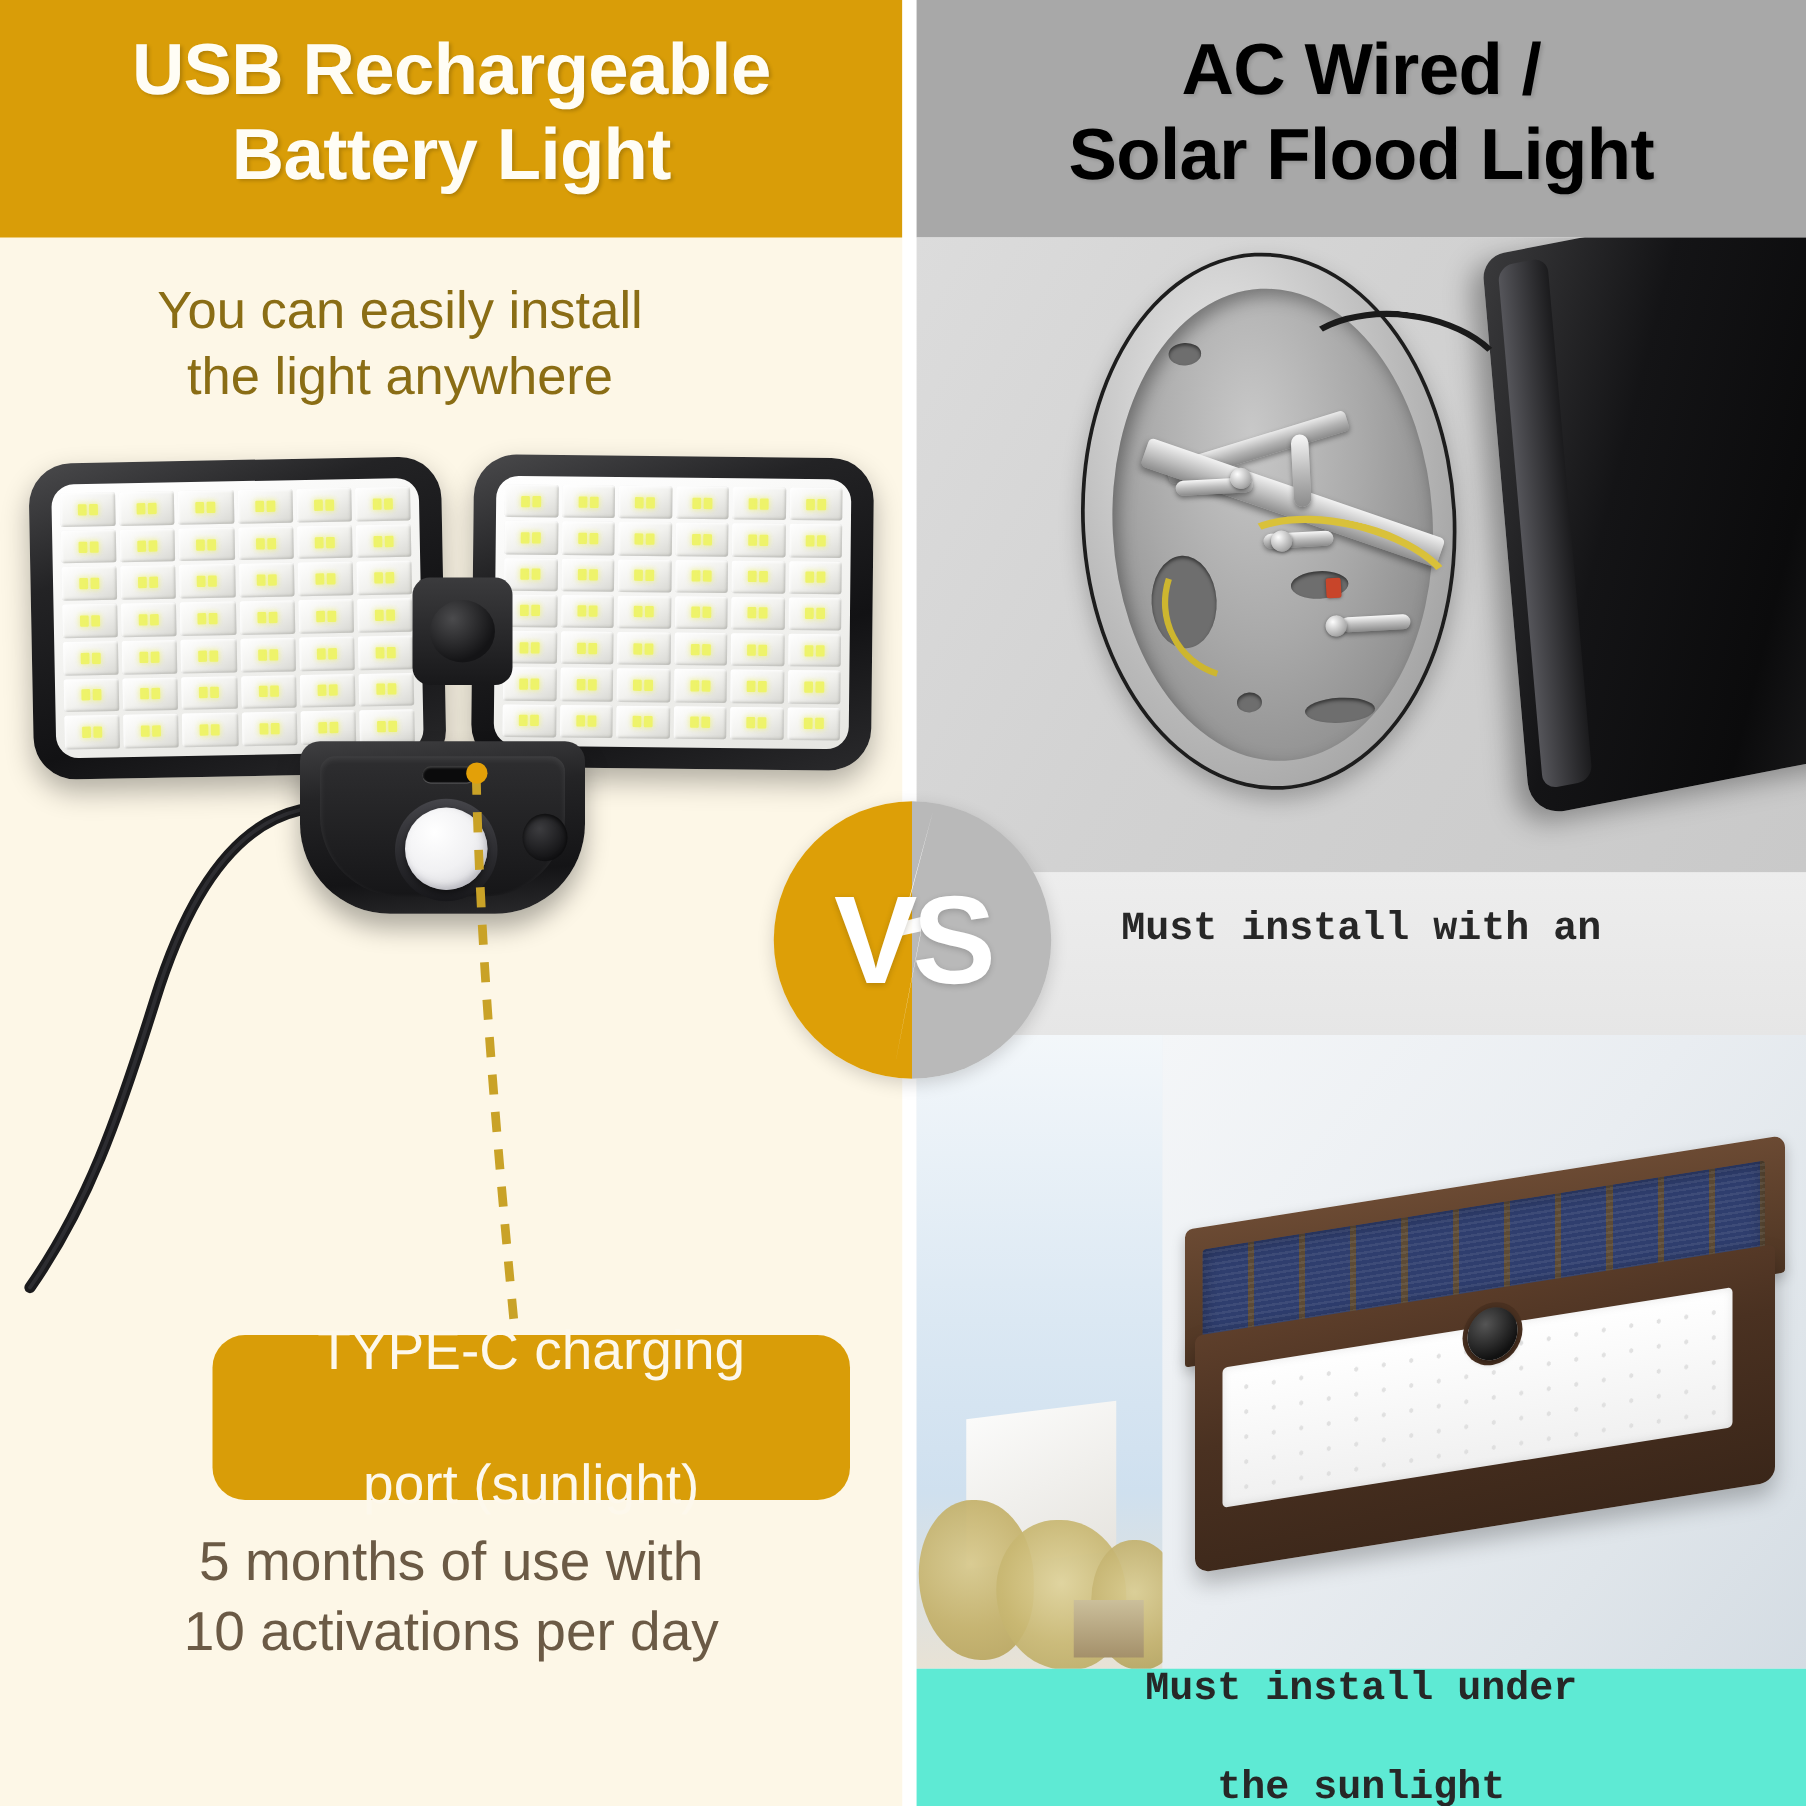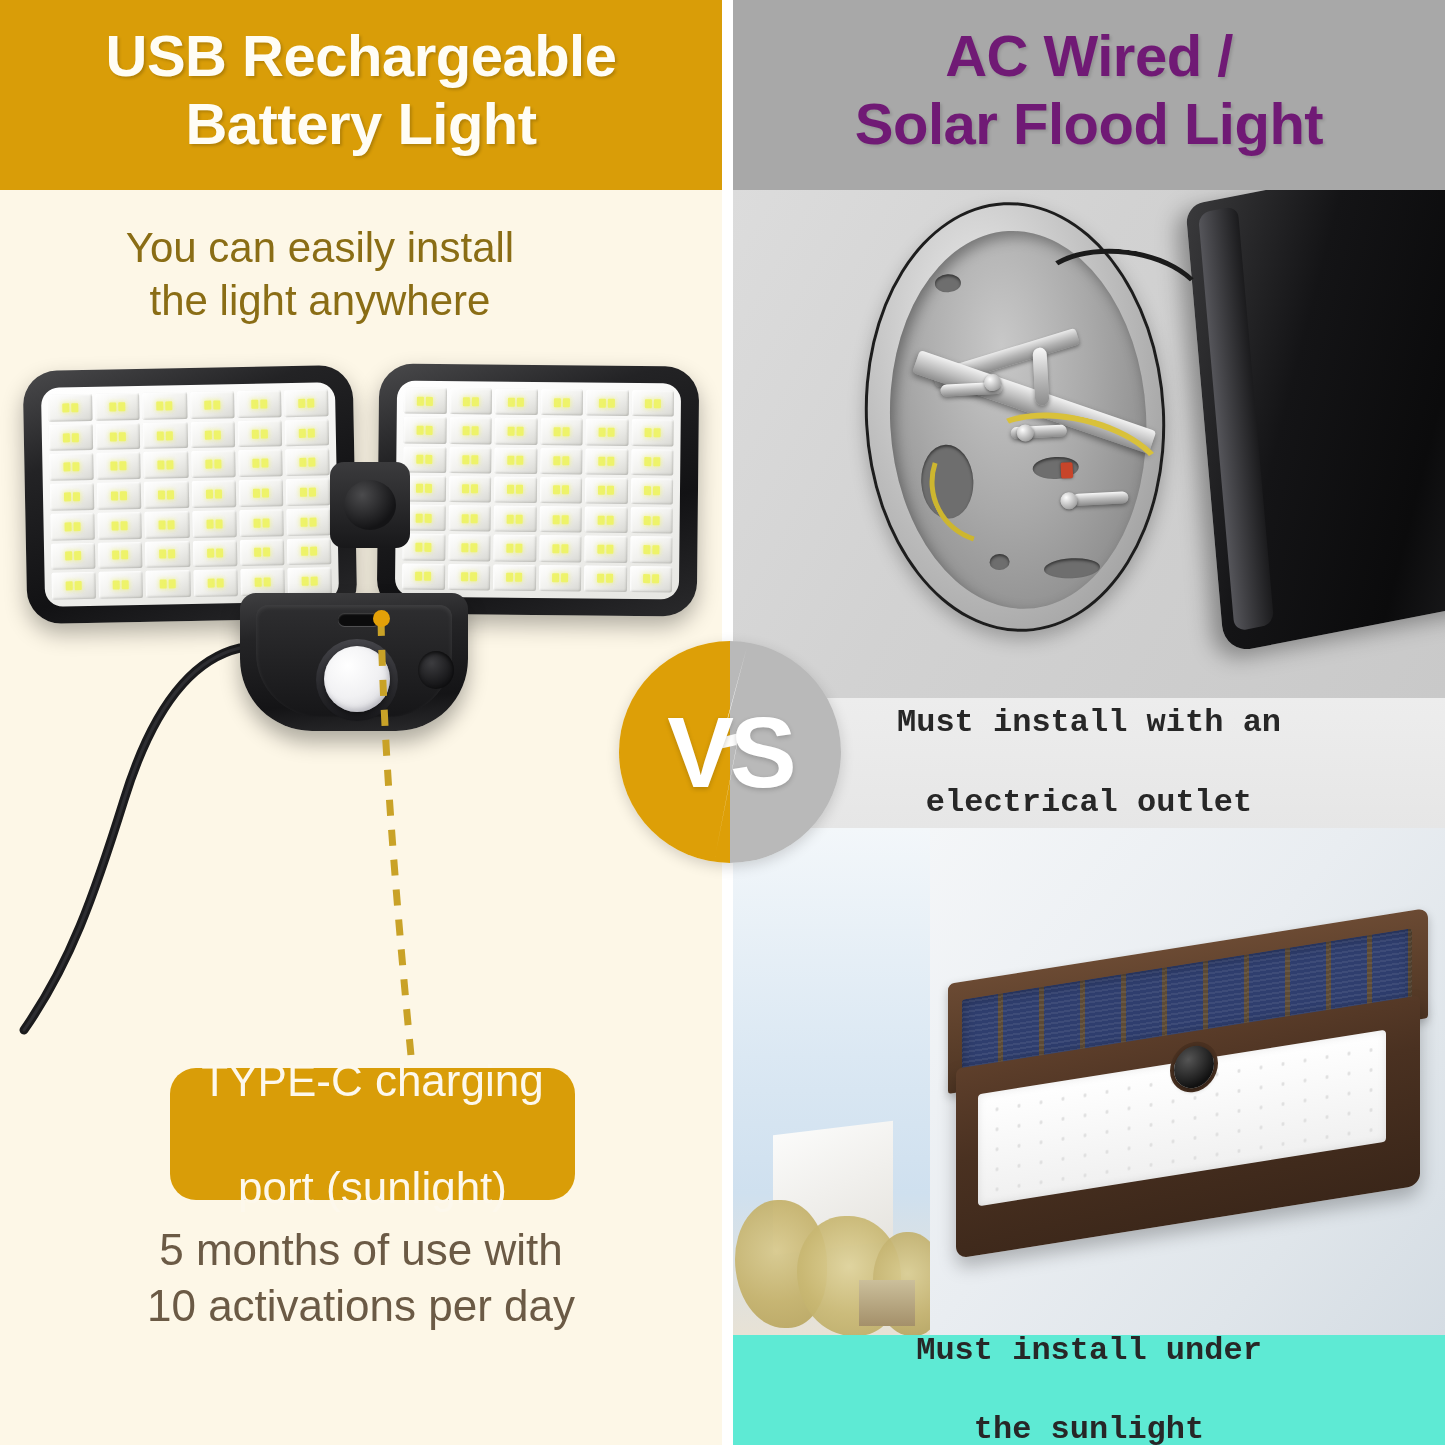--- a/index.html
+++ b/index.html
@@ -119,21 +119,21 @@
   }
 
   .cable-svg { position:absolute; left:0; top:0; width:722px; height:1445px; pointer-events:none; z-index:1; }
   .leader-svg { position:absolute; left:0; top:0; width:722px; height:1445px; pointer-events:none; z-index:4; }
   .dot-marker {
     position:absolute; left:373px; top:610px; width:17px; height:17px;
     border-radius:50%; background:#e3a008; z-index:5;
   }
 
   .typec-badge {
-    position:absolute; left:170px; top:1068px; width:405px; height:132px;
+    position:absolute; left:170px; top:1068px; width:510px; height:132px;
     background:#d99d08; border-radius:26px;
     display:flex; align-items:center; justify-content:center;
     z-index:6;
   }
   .typec-badge span {
     display:block; text-align:center; color:#fdf8ec;
     font-size:44px; line-height:1.22;
   }
   .left-foot {
     position:absolute; left:61px; top:1222px; width:600px;
@@ -145,21 +145,21 @@
     position:absolute; left:733px; top:0; width:712px; height:1445px;
     background:#ffffff; overflow:hidden;
   }
   .right-header {
     position:absolute; left:0; top:0; width:712px; height:190px;
     background:#a8a8a8;
   }
   .right-header .htxt {
     position:absolute; left:0; top:22px; width:712px;
     text-align:center;
-    font-size:58px; font-weight:bold; color:#701a75;
+    font-size:58px; font-weight:bold; color:#000000;
     line-height:1.18; letter-spacing:-0.5px;
     text-shadow:2px 2px 3px rgba(0,0,0,0.12);
   }
 
   
   .photo-top {
     position:absolute; left:0; top:190px; width:712px; height:508px;
     background:linear-gradient(120deg,#dcdcdc 0%,#d2d2d2 40%,#c9c9c9 100%);
     overflow:hidden;
   }
@@ -792,21 +792,20 @@
             <div class="wire-black"></div>
             <div class="wire-red"></div>
           </div>
         </div>
       </div>
     </div>
 
     <div class="cap-band-1">
       <span>
         <span>Must install with an</span><br>
-        <span>electrical outlet</span>
       </span>
     </div>
 
     <div class="photo-bot">
       <div class="sky">
         <div class="bldg"></div>
         <div class="tree" style="left:2px;   top:372px; width:92px;  height:128px; background:radial-gradient(circle at 45% 40%, #d8c98c 0%, #c4b16a 55%, #b5a25c 100%);"></div>
         <div class="tree" style="left:64px;  top:388px; width:104px; height:120px; background:radial-gradient(circle at 50% 42%, #e0d39a 0%, #c9b873 55%, #b8a862 100%);"></div>
         <div class="tree" style="left:140px; top:404px; width:72px;  height:104px; background:radial-gradient(circle at 48% 40%, #dacd92 0%, #c2b06c 60%, #b0a05c 100%);"></div>
         <div style="position:absolute; left:126px; top:452px; width:56px; height:46px; background:linear-gradient(180deg,#cbbf9b,#a4906a);"></div>

